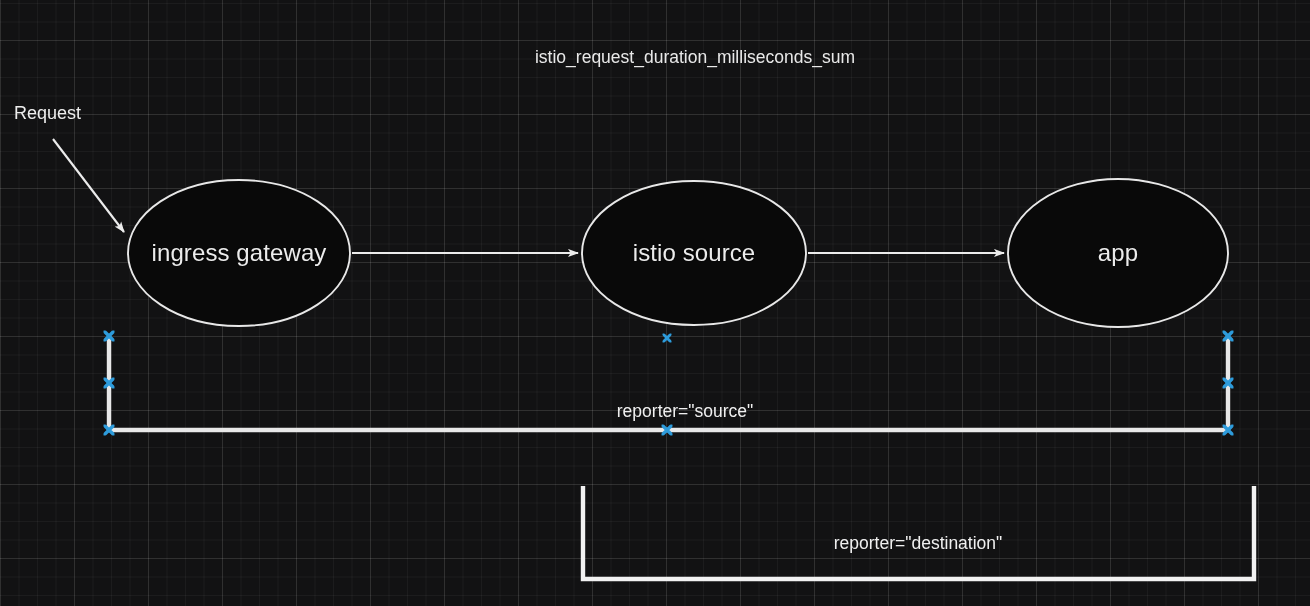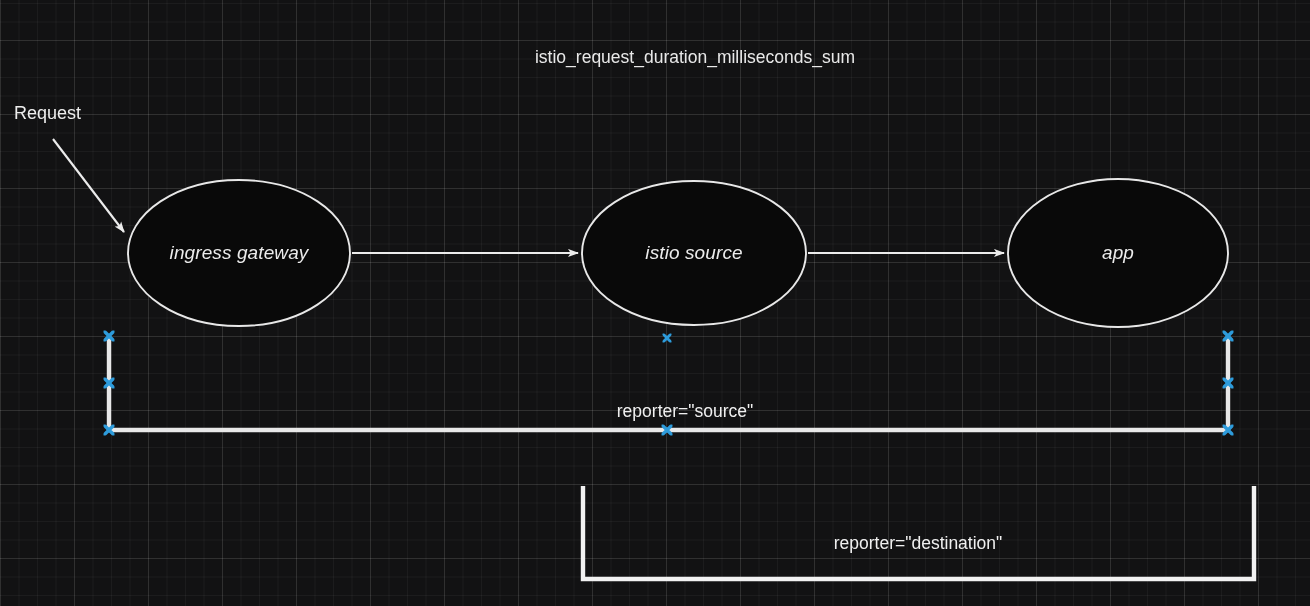--- a/index.html
+++ b/index.html
@@ -36,26 +36,25 @@
   #vec {
     position: absolute;
     left: 0;
     top: 0;
     width: 1310px;
     height: 606px;
   }
   .node-text {
     position: absolute;
     color: #ececec;
-    font-size: 19px;
+    font-size: 24px;
     letter-spacing: 0.1px;
     white-space: nowrap;
     transform: translate(-50%, -50%);
     text-shadow: 0 0 1px rgba(0,0,0,0.9);
-    font-style: italic;
   }
   .diagram-title {
     position: absolute;
     left: 695px;
     top: 57px;
     color: #e9e9e9;
     font-size: 17.5px;
     white-space: nowrap;
     transform: translate(-50%, -50%);
   }

